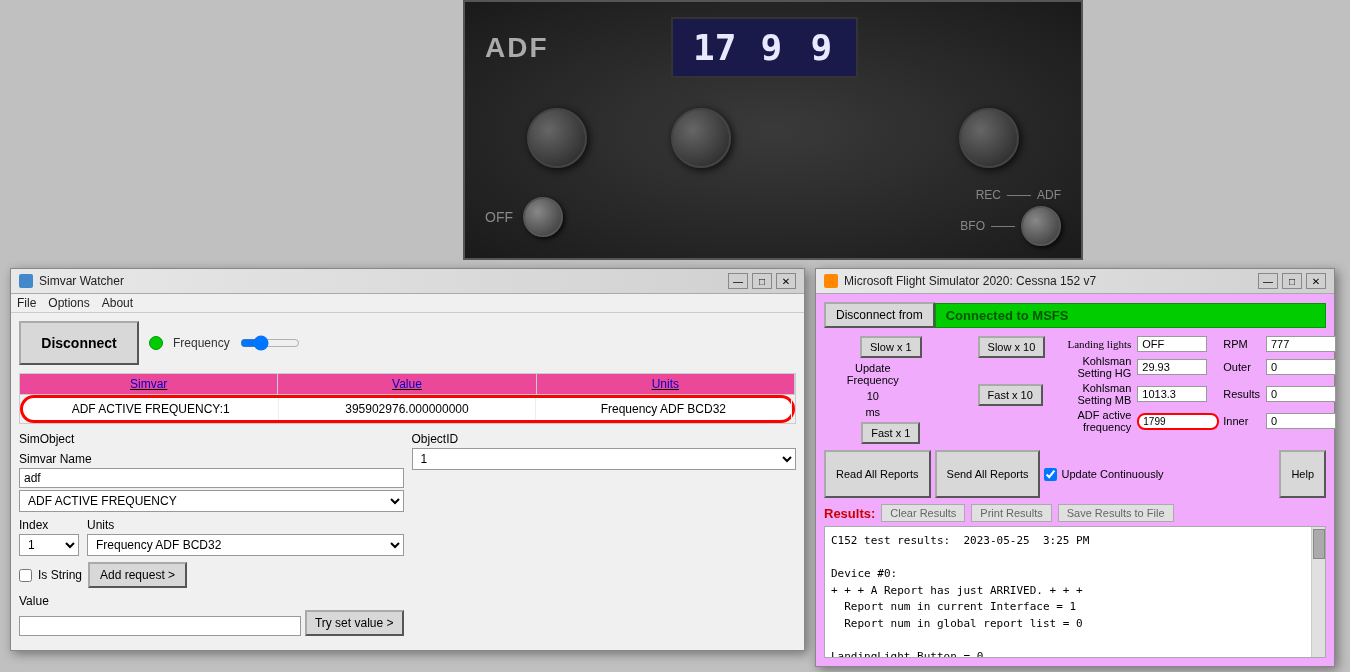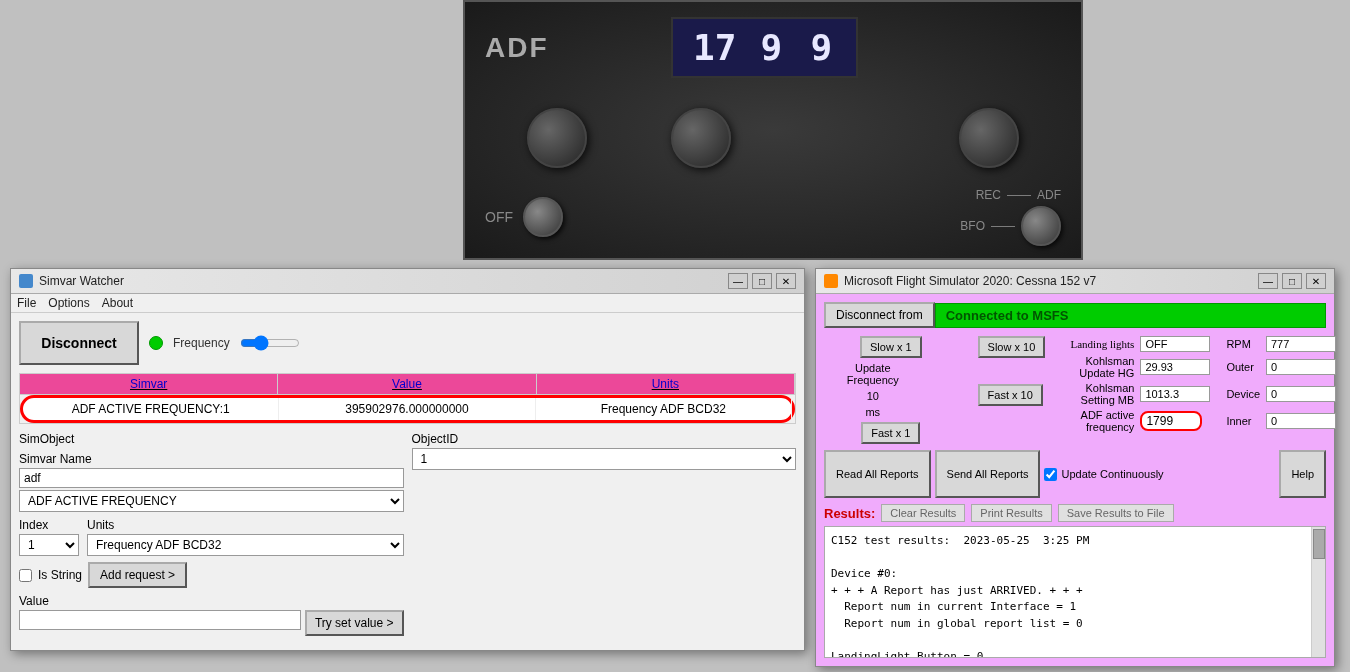--- a/index.html
+++ b/index.html
@@ -225,21 +225,21 @@
     }
     .add-request-btn {
       background: #d8d8d8;
       border: 2px outset #aaa;
       padding: 4px 10px;
       font-size: 12px;
       cursor: pointer;
     }
     .value-row {
       display: flex;
-      align-items: flex-start;
+      align-items: flex-end;
       gap: 4px;
     }
     .value-input {
       flex: 1;
       padding: 2px 4px;
       border: 1px solid #999;
       background: white;
       font-size: 12px;
     }
     .try-set-btn {
@@ -319,22 +319,22 @@
       border: 1px solid #999;
       background: white;
       font-size: 11px;
       width: 70px;
     }
     .field-input-highlighted {
       padding: 1px 4px;
       border: 2px solid red;
       border-radius: 8px;
       background: white;
-      font-size: 12px;
-      width: 62px;
+      font-size: 10px;
+      width: 82px;
     }
 
     .msfs-buttons-row {
       display: flex;
       gap: 4px;
       margin-bottom: 6px;
     }
     .msfs-action-btn {
       background: #d8d8d8;
       border: 2px outset #aaa;
@@ -549,28 +549,28 @@
         <button class="speed-btn">Fast x 10</button>
       </div>
 
       <div style="flex:1; margin-left:10px;">
         <div style="display:grid; grid-template-columns: auto 80px auto 60px; gap:3px 6px; align-items:center;">
           <span style="font-size:11px; text-align:right;font-family:Liberation Serif, serif;">Landing lights</span>
           <input class="field-input" value="OFF" style="">
           <span style="font-size:11px;">RPM</span>
           <input class="field-input" value="777" style="">
 
-          <span style="font-size:11px; text-align:right;">Kohlsman Update HG</span>
+          <span style="font-size:11px; text-align:right;">Kohlsman Setting HG</span>
           <input class="field-input" value="29.93" style="">
           <span style="font-size:11px;">Outer</span>
           <input class="field-input" value="0" style="">
 
           <span style="font-size:11px; text-align:right;">Kohlsman Setting MB</span>
           <input class="field-input" value="1013.3" style="">
-          <span style="font-size:11px;">Device</span>
+          <span style="font-size:11px;">Results</span>
           <input class="field-input" value="0" style="">
 
           <span style="font-size:11px; text-align:right;">ADF active frequency</span>
           <input class="field-input-highlighted" value="1799" style="">
           <span style="font-size:11px;">Inner</span>
           <input class="field-input" value="0" style="">
         </div>
       </div>
     </div>
 

